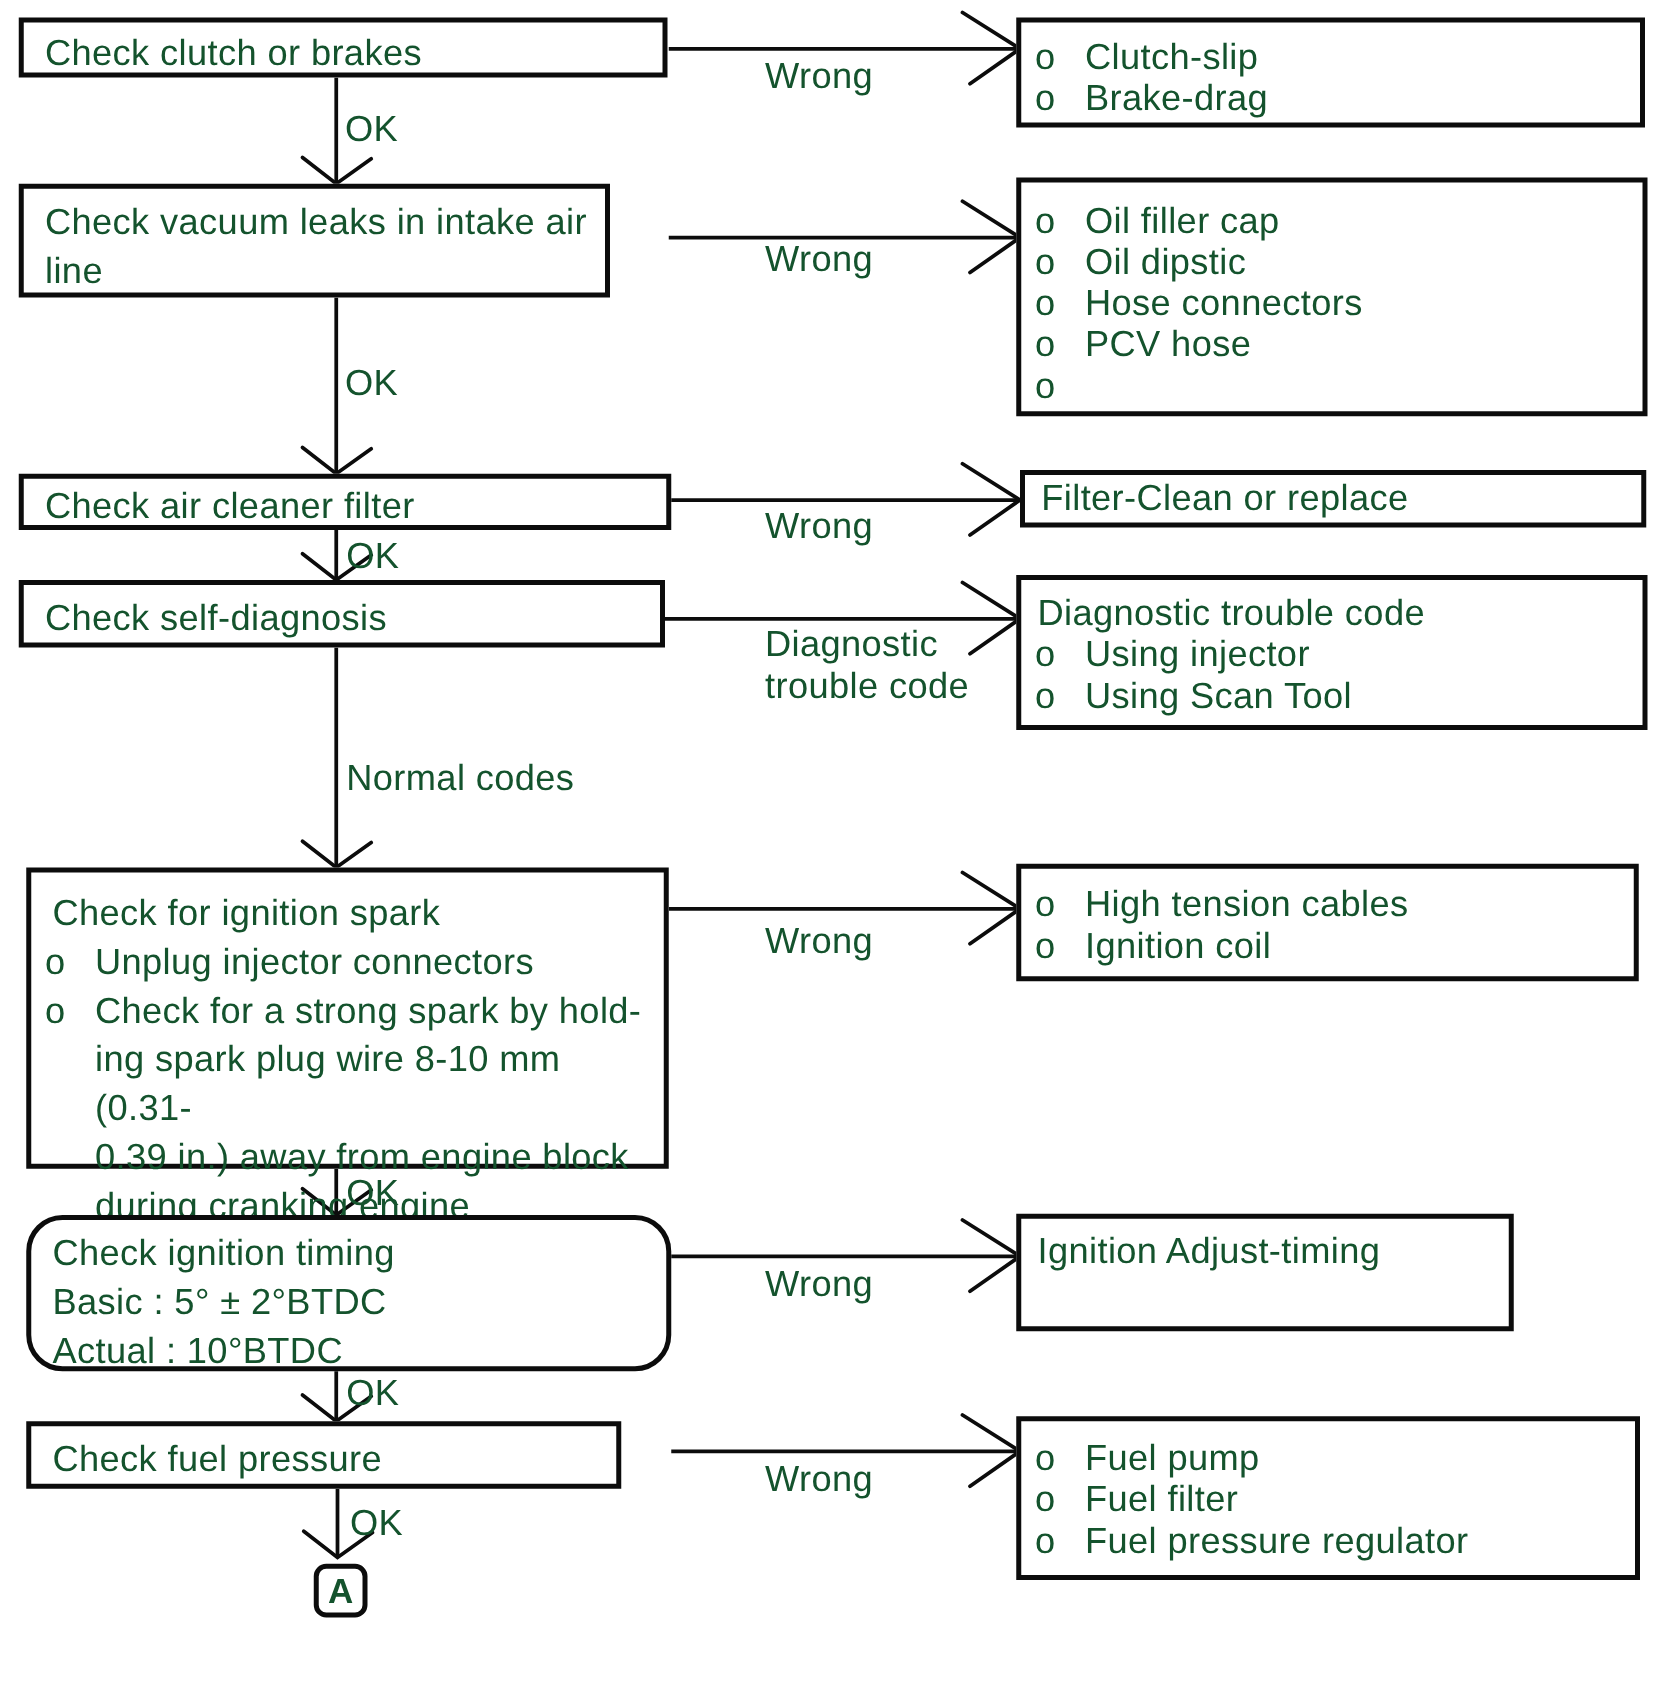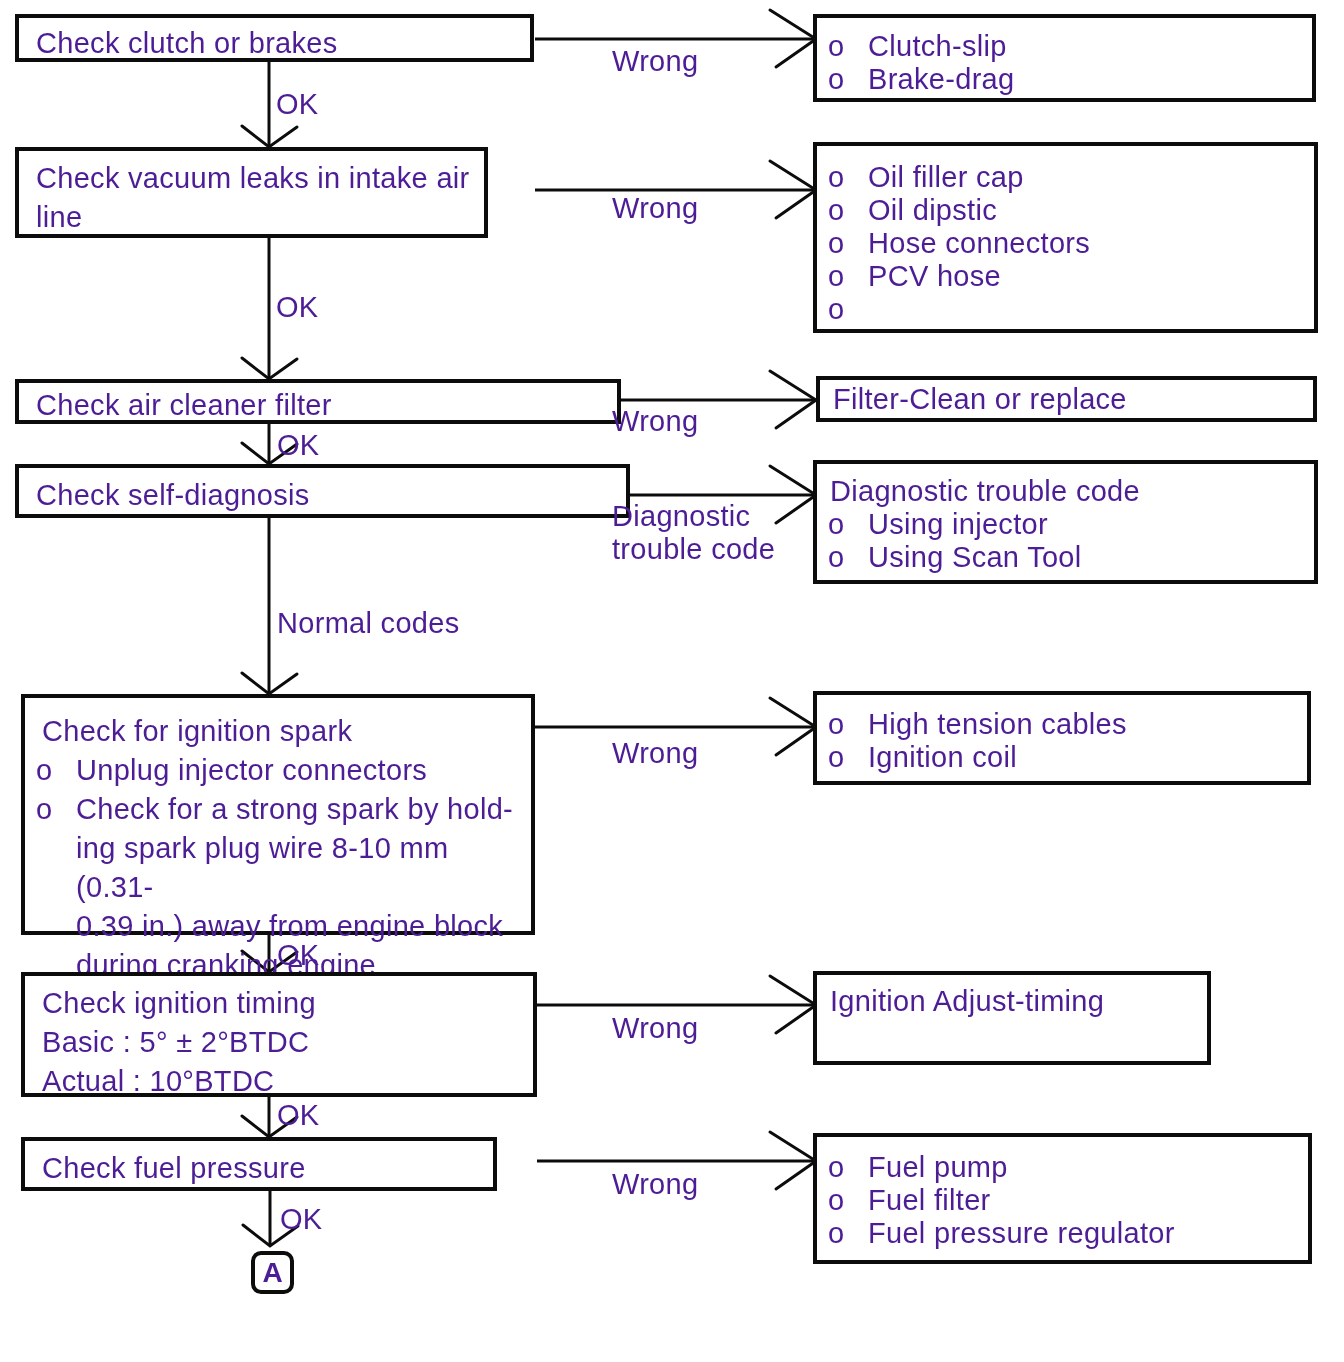--- a/index.html
+++ b/index.html
@@ -2,21 +2,21 @@
 <html><head>
 <meta charset="utf-8">
 <style>
   html, body { margin: 0; padding: 0; background: #ffffff; }
   .stage {
     position: relative;
     width: 1344px;
     height: 1362px;
     background: #ffffff;
     font-family: "Liberation Sans", "DejaVu Sans", sans-serif;
-    color: #4c1d95;
+    color: #14532d;
     overflow: hidden;
   }
   .wires { position: absolute; left: 0; top: 0; width: 1344px; height: 1362px; }
   .wires path { stroke: #0c0c0c; fill: none; }
   .wires .shaft { stroke-width: 3; }
   .wires .head  { stroke-width: 3; stroke-linecap: round; }
 
   .node {
     position: absolute;
     border: 4px solid #0c0c0c;
@@ -122,44 +122,44 @@
 
   <div class="node step" style="left:15px;top:14px;width:519px;height:48px;padding-top:6px;">
     <div class="txt">Check clutch or brakes</div>
   </div>
 
   <div class="node step" style="left:15px;top:147px;width:473px;height:91px;padding-top:8px;">
     <div class="txt">Check vacuum leaks in intake air
 line</div>
   </div>
 
-  <div class="node step" style="left:15px;top:379px;width:606px;height:45px;padding-top:3px;">
+  <div class="node step" style="left:15px;top:379px;width:522px;height:45px;padding-top:3px;">
     <div class="txt">Check air cleaner filter</div>
   </div>
 
-  <div class="node step" style="left:15px;top:464px;width:615px;height:54px;padding-top:8px;">
+  <div class="node step" style="left:15px;top:464px;width:517px;height:54px;padding-top:8px;">
     <div class="txt">Check self-diagnosis</div>
   </div>
 
   <div class="node step" style="left:21px;top:694px;width:514px;height:241px;padding-top:14px;">
     <div class="txt">Check for ignition spark</div>
     <div class="li">
       <span class="b">o</span>
       <span class="t">Unplug injector connectors</span>
     </div>
     <div class="li">
       <span class="b">o</span>
       <span class="t">Check for a strong spark by hold-
 ing spark plug wire 8-10 mm (0.31-
 0.39 in.) away from engine block
 during cranking engine</span>
     </div>
   </div>
 
-  <div class="node step" style="left:21px;top:972px;width:516px;height:125px;padding-top:8px;">
+  <div class="node step" style="left:21px;top:972px;width:516px;height:125px;padding-top:8px;border-radius:29px;">
     <div class="txt">Check ignition timing
 Basic : 5° ± 2°BTDC
 Actual : 10°BTDC</div>
   </div>
 
   <div class="node step" style="left:21px;top:1137px;width:476px;height:54px;padding-top:8px;">
     <div class="txt">Check fuel pressure</div>
   </div>
 
   <div class="node result" style="left:813px;top:14px;width:503px;height:88px;padding-top:12px;">

